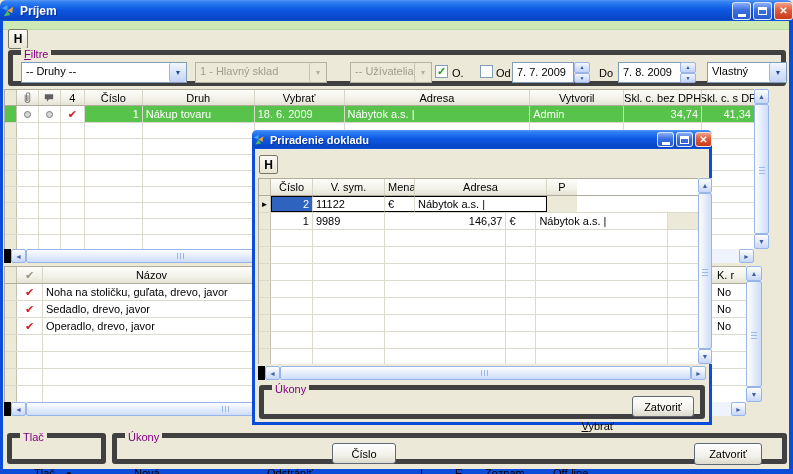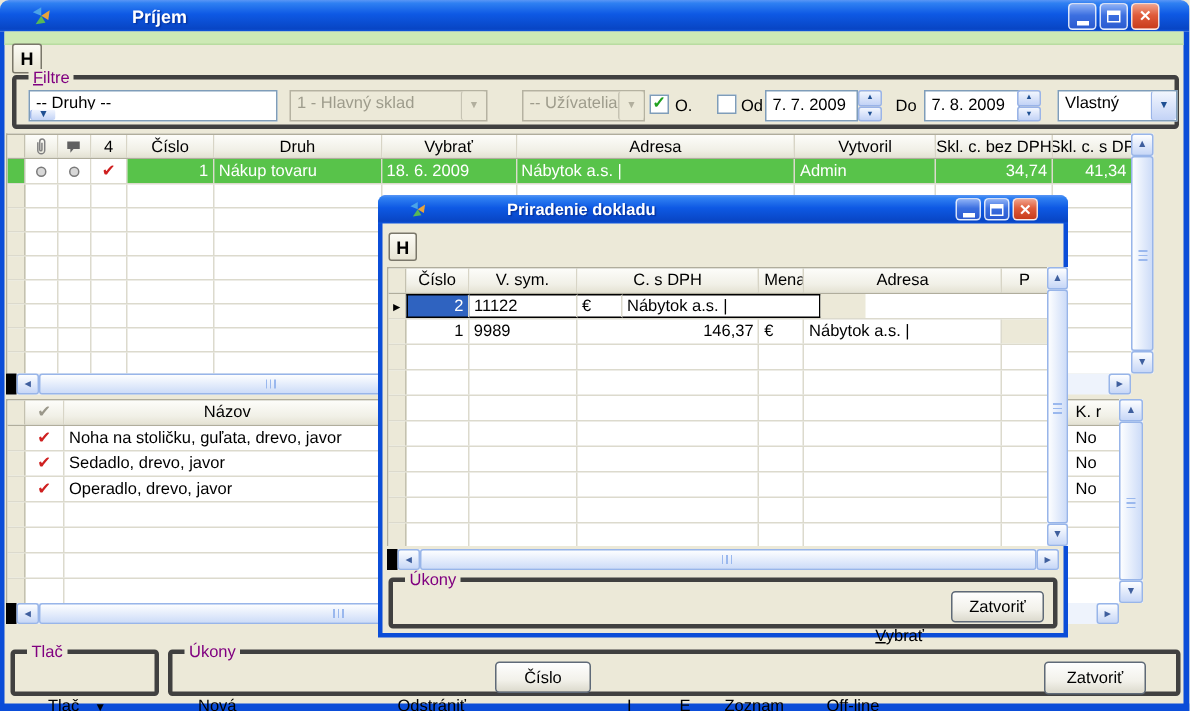--- a/index.html
+++ b/index.html
@@ -9,38 +9,38 @@
     --beige:#ece9d8; --gl:#dcdacd; --blue:#0b4dd8;
     --green:#58c34a; --purple:#800080;
     --sbtrack:#eef3fc; --sbborder:#98b5e9; --sbglyph:#3f5f9e;
   }
   .acc{display:inline-block;}
   .acc::first-letter{text-decoration:underline;}
 
   
   .titlebar{position:absolute;left:0;top:0;width:793px;height:21px;border-radius:6px 6px 0 0;
     background:linear-gradient(180deg,#5a96f5 0%,#2f80f2 10%,#0e59e4 45%,#0845c4 92%,#1158e0 100%);
-    display:flex;align-items:center;padding:0 20px;box-sizing:border-box;gap:48px;}
+    display:flex;align-items:center;padding:0 0;box-sizing:border-box;}
   .title-text{color:#fff;font-weight:bold;font-size:12px;margin-left:5px;text-shadow:1px 1px 1px #05309a;}
   .winbtns{margin-left:auto;display:flex;gap:2px;}
   .wbtn{width:19px;height:18px;border:1px solid rgba(255,255,255,.8);border-radius:3px;display:flex;align-items:center;justify-content:center;color:#fff;box-sizing:border-box;}
   .wbtn.mm{background:linear-gradient(180deg,#8cb0f6,#3b6fe0 45%,#2a5ad0);}
   .wbtn.close{background:linear-gradient(180deg,#f0a088,#df5b3a 45%,#c83c1c);font-weight:bold;font-size:10px;}
   .g-min{display:block;width:8px;height:3px;background:#fff;margin-top:9px;}
   .g-max{display:block;width:9px;height:8px;border:1px solid #fff;border-top-width:3px;box-sizing:border-box;}
   .brd-l{position:absolute;left:0;top:21px;width:3px;bottom:0;background:var(--blue);}
   .brd-r{position:absolute;right:0;top:21px;width:4px;bottom:0;background:var(--blue);}
   .brd-b{position:absolute;left:0;bottom:0;width:793px;height:5px;background:var(--blue);}
   .greenstrip{position:absolute;left:3px;top:21px;width:786px;height:8px;background:#cde9b5;border-bottom:1px solid #b8dca0;}
 
   .hbtn{position:absolute;width:18px;height:18px;background:linear-gradient(180deg,#fcfbf5,#e8e5d4);
     border:1px solid #7a776a;border-radius:2px;font-weight:bold;font-size:12px;display:flex;align-items:center;justify-content:center;}
 
   
-  .gb{position:absolute;border:3px solid #404040;border-radius:3px;box-sizing:border-box;text-decoration:underline;}
+  .gb{position:absolute;border:5px solid #404040;border-radius:3px;box-sizing:border-box;text-decoration:underline;}
   .gb-label{position:absolute;top:-7px;left:8px;background:var(--beige);padding:0 3px;color:var(--purple);}
 
   
   .combo{position:absolute;height:21px;background:#fff;border:1px solid #7f9db9;display:flex;align-items:stretch;box-sizing:border-box;}
   .combo .txt{flex:1;padding:2px 4px 0;white-space:nowrap;overflow:hidden;}
   .combo .arrow{width:16px;display:flex;align-items:center;justify-content:center;
     background:linear-gradient(180deg,#f2f6fe,#c3d3f6);border-left:1px solid #9ab4e8;border-radius:2px;color:#1e4f92;font-size:7px;}
   .combo.disabled{background:var(--beige);border-color:#b5b2a1;color:#9e9c8c;}
   .combo.disabled .arrow{background:var(--beige);border-left-color:#c6c3b3;color:#b2af9e;}
   .cb{position:absolute;width:13px;height:13px;background:#fff;border:1px solid #7f9db9;display:flex;align-items:center;justify-content:center;box-sizing:border-box;}
@@ -145,21 +145,21 @@
   </div>
   <div class="brd-l"></div>
   <div class="brd-r"></div>
   <div class="brd-b"></div>
   <div class="greenstrip"></div>
 
   <div class="hbtn" style="left:8px;top:29px;">H</div>
 
   <div class="gb" style="left:8px;top:50px;width:778px;height:36px;">
     <span class="gb-label acc">Filtre</span>
-    <div class="combo" style="left:8px;top:7px;width:166px;flex-direction:column;">
+    <div class="combo" style="left:8px;top:7px;width:166px;">
       <span class="txt">-- Druhy --</span>
       <span class="arrow">▼</span>
     </div>
     <div class="combo disabled" style="left:182px;top:7px;width:132px;">
       <span class="txt">1 - Hlavný sklad</span>
       <span class="arrow">▼</span>
     </div>
     <div class="combo disabled" style="left:337px;top:7px;width:82px;">
       <span class="txt">-- Užívatelia --</span>
       <span class="arrow">▼</span>
@@ -470,21 +470,20 @@
         <span class="wbtn close">✕</span>
       </div>
     </div>
     <div class="hbtn" style="left:4px;top:22px;width:17px;height:17px;">H</div>
 
     <div class="grid dg" style="left:3px;top:45px;width:440px;height:186px;">
       <div class="row hrow">
         <i class="c-sel"></i>
         <div class="c-cislo">Číslo</div>
         <div class="c-vsym">V. sym.</div>
-        <div class="c-cdph">C. s DPH</div>
         <div class="c-mena">Mena</div>
         <div class="c-adresa">Adresa</div>
         <div class="c-p">P</div>
       </div>
       <div class="row data sel">
         <div class="c-sel">
             <span class="rowptr">►</span>
           </div>
         <div class="c-cislo num">2</div>
         <div class="c-vsym ltxt">11122</div>

